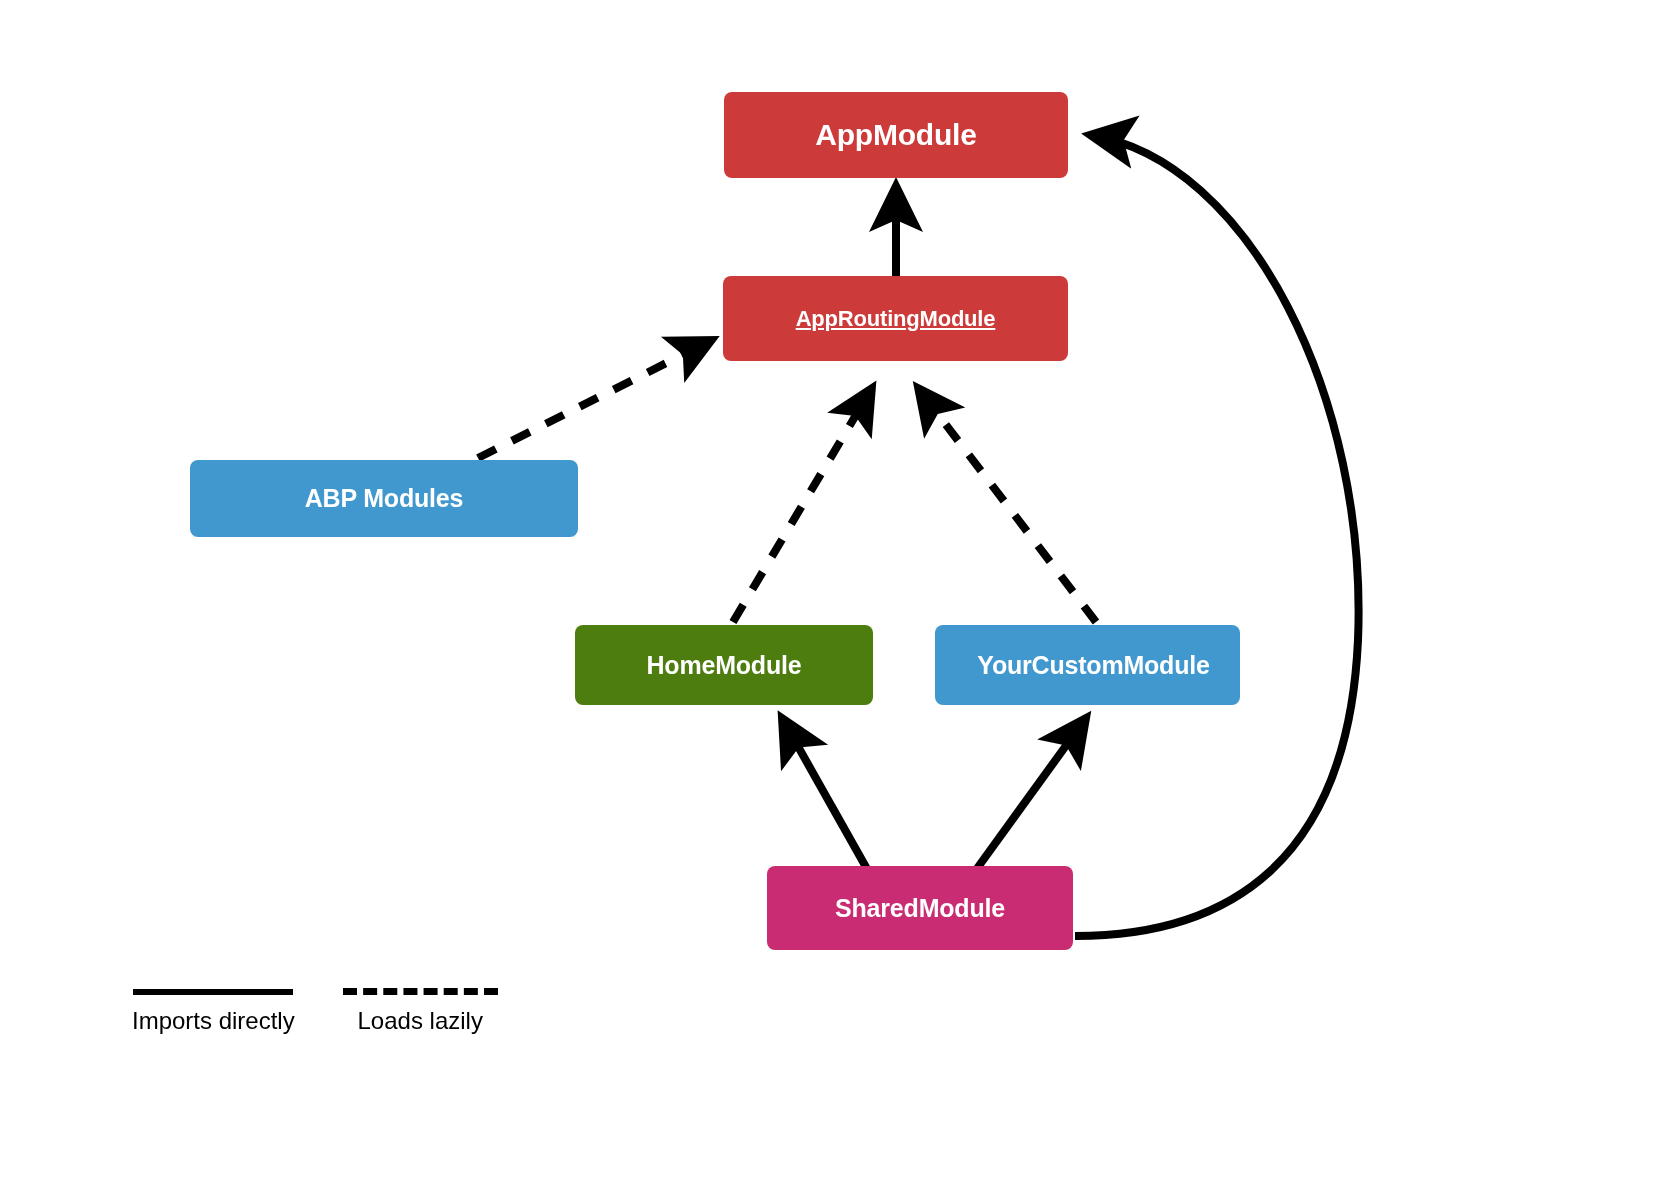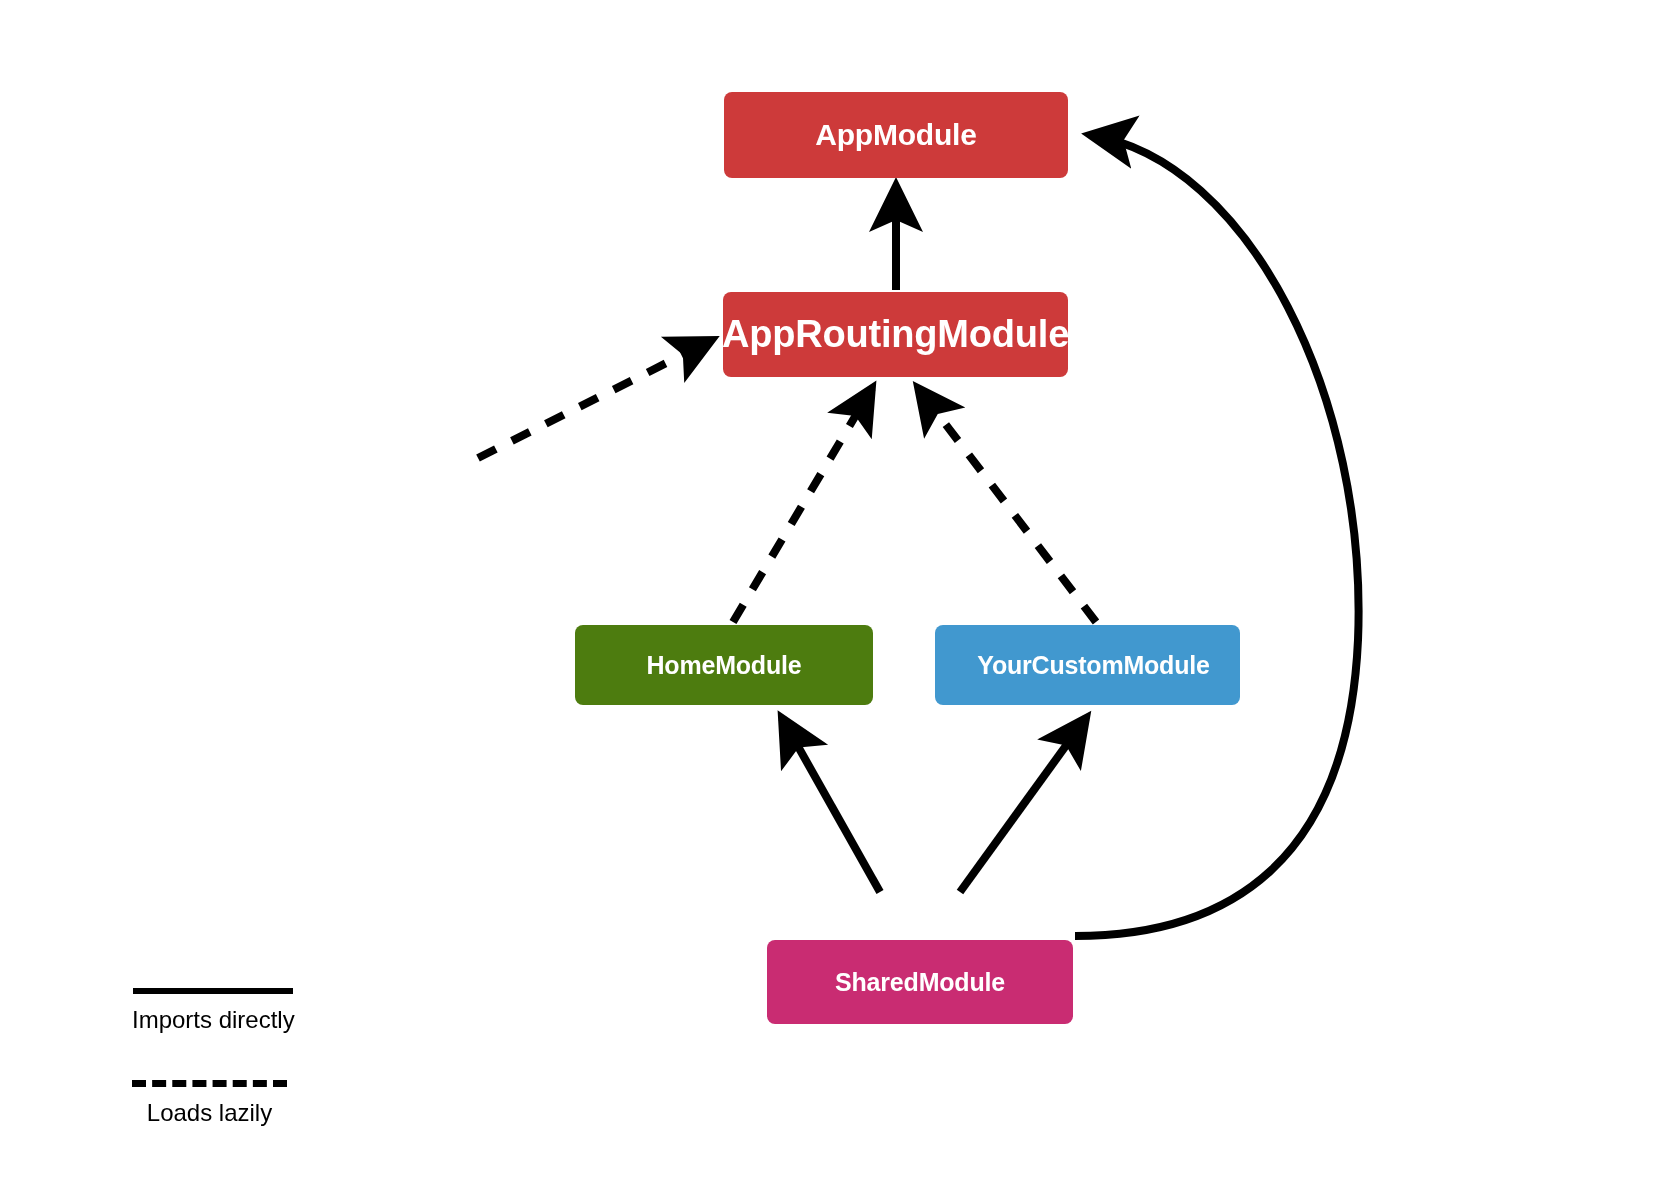--- a/index.html
+++ b/index.html
@@ -43,48 +43,49 @@
   }
   .node-label {
     pointer-events: none;
   }
   
   #node-appmodule {
     left: 724px; top: 92px; width: 344px; height: 86px;
     font-size: 30px;
   }
   #node-approutingmodule {
-    left: 723px; top: 292px; width: 345px; height: 85px;
-    font-size: 38px;
+    left: 723px; top: 276px; width: 345px; height: 85px;
+    font-size: 22px;
+    text-decoration: underline;
   }
   #node-abpmodules {
     left: 190px; top: 460px; width: 388px; height: 77px;
     font-size: 25px;
   }
   #node-homemodule {
     left: 575px; top: 625px; width: 298px; height: 80px;
     font-size: 25px;
   }
   #node-yourcustommodule {
     left: 935px; top: 625px; width: 305px; height: 80px;
     font-size: 25px;
   }
   #node-sharedmodule {
-    left: 767px; top: 940px; width: 306px; height: 84px;
+    left: 767px; top: 866px; width: 306px; height: 84px;
     font-size: 25px;
   }
 
   
   #legend {
     position: absolute;
     left: 132px;
     top: 988px;
     display: flex;
-    flex-direction: column;
-    align-items: flex-start;
+    flex-direction: row;
+    align-items: flex-end;
     gap: 48px;
   }
   .legend-item {
     display: flex;
     flex-direction: column;
     align-items: center;
   }
   .legend-swatch {
     width: 160px;
     height: 0;
@@ -134,20 +135,23 @@
   </svg>
 
   <div class="node" id="node-appmodule" style="background:#cd3a3a;">
     <span class="node-label">AppModule</span>
   </div>
 
   <div class="node" id="node-approutingmodule" style="background:#cd3a3a;">
     <span class="node-label">AppRoutingModule</span>
   </div>
 
+  <div class="node" id="node-abpmodules" style="background:#4198cf;">
+    <span class="node-label">ABP Modules</span>
+  </div>
 
   <div class="node" id="node-homemodule" style="background:#4d7c0f;">
     <span class="node-label">HomeModule</span>
   </div>
 
   <div class="node" id="node-yourcustommodule" style="background:#4198cf;padding-left:12px;">
     <span class="node-label">YourCustomModule</span>
   </div>
 
   <div class="node" id="node-sharedmodule" style="background:#c92c72;">

